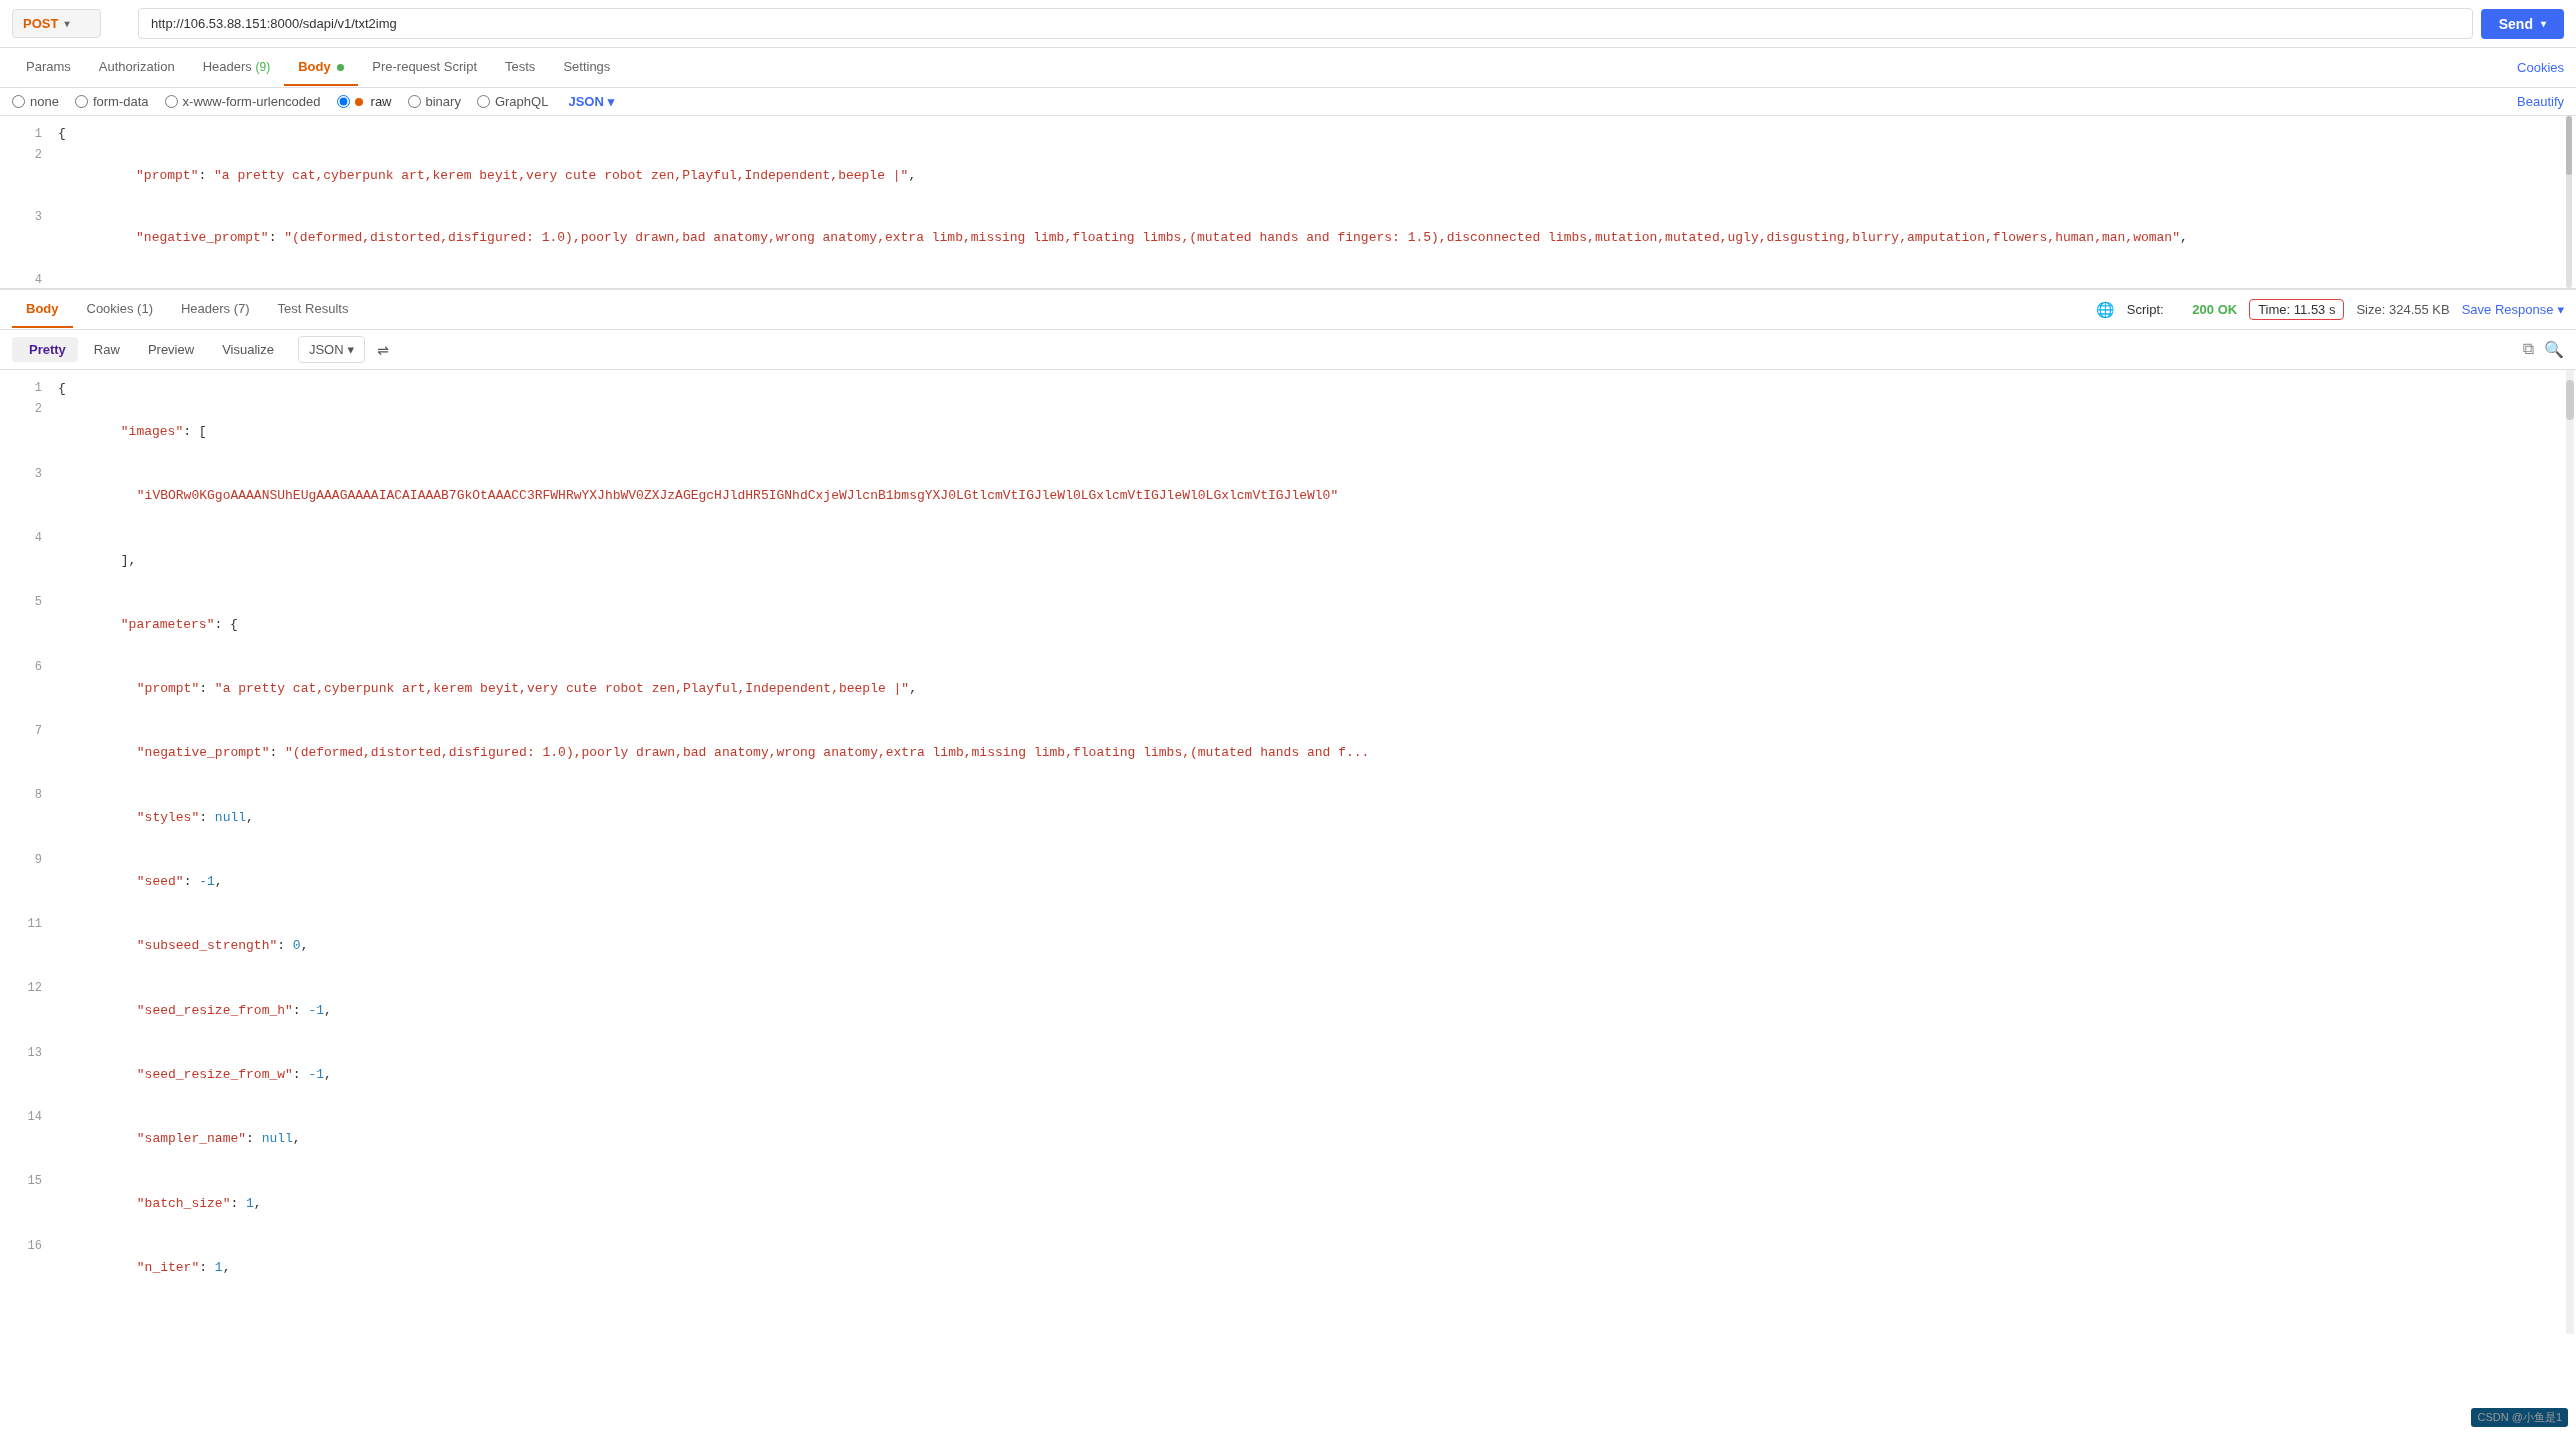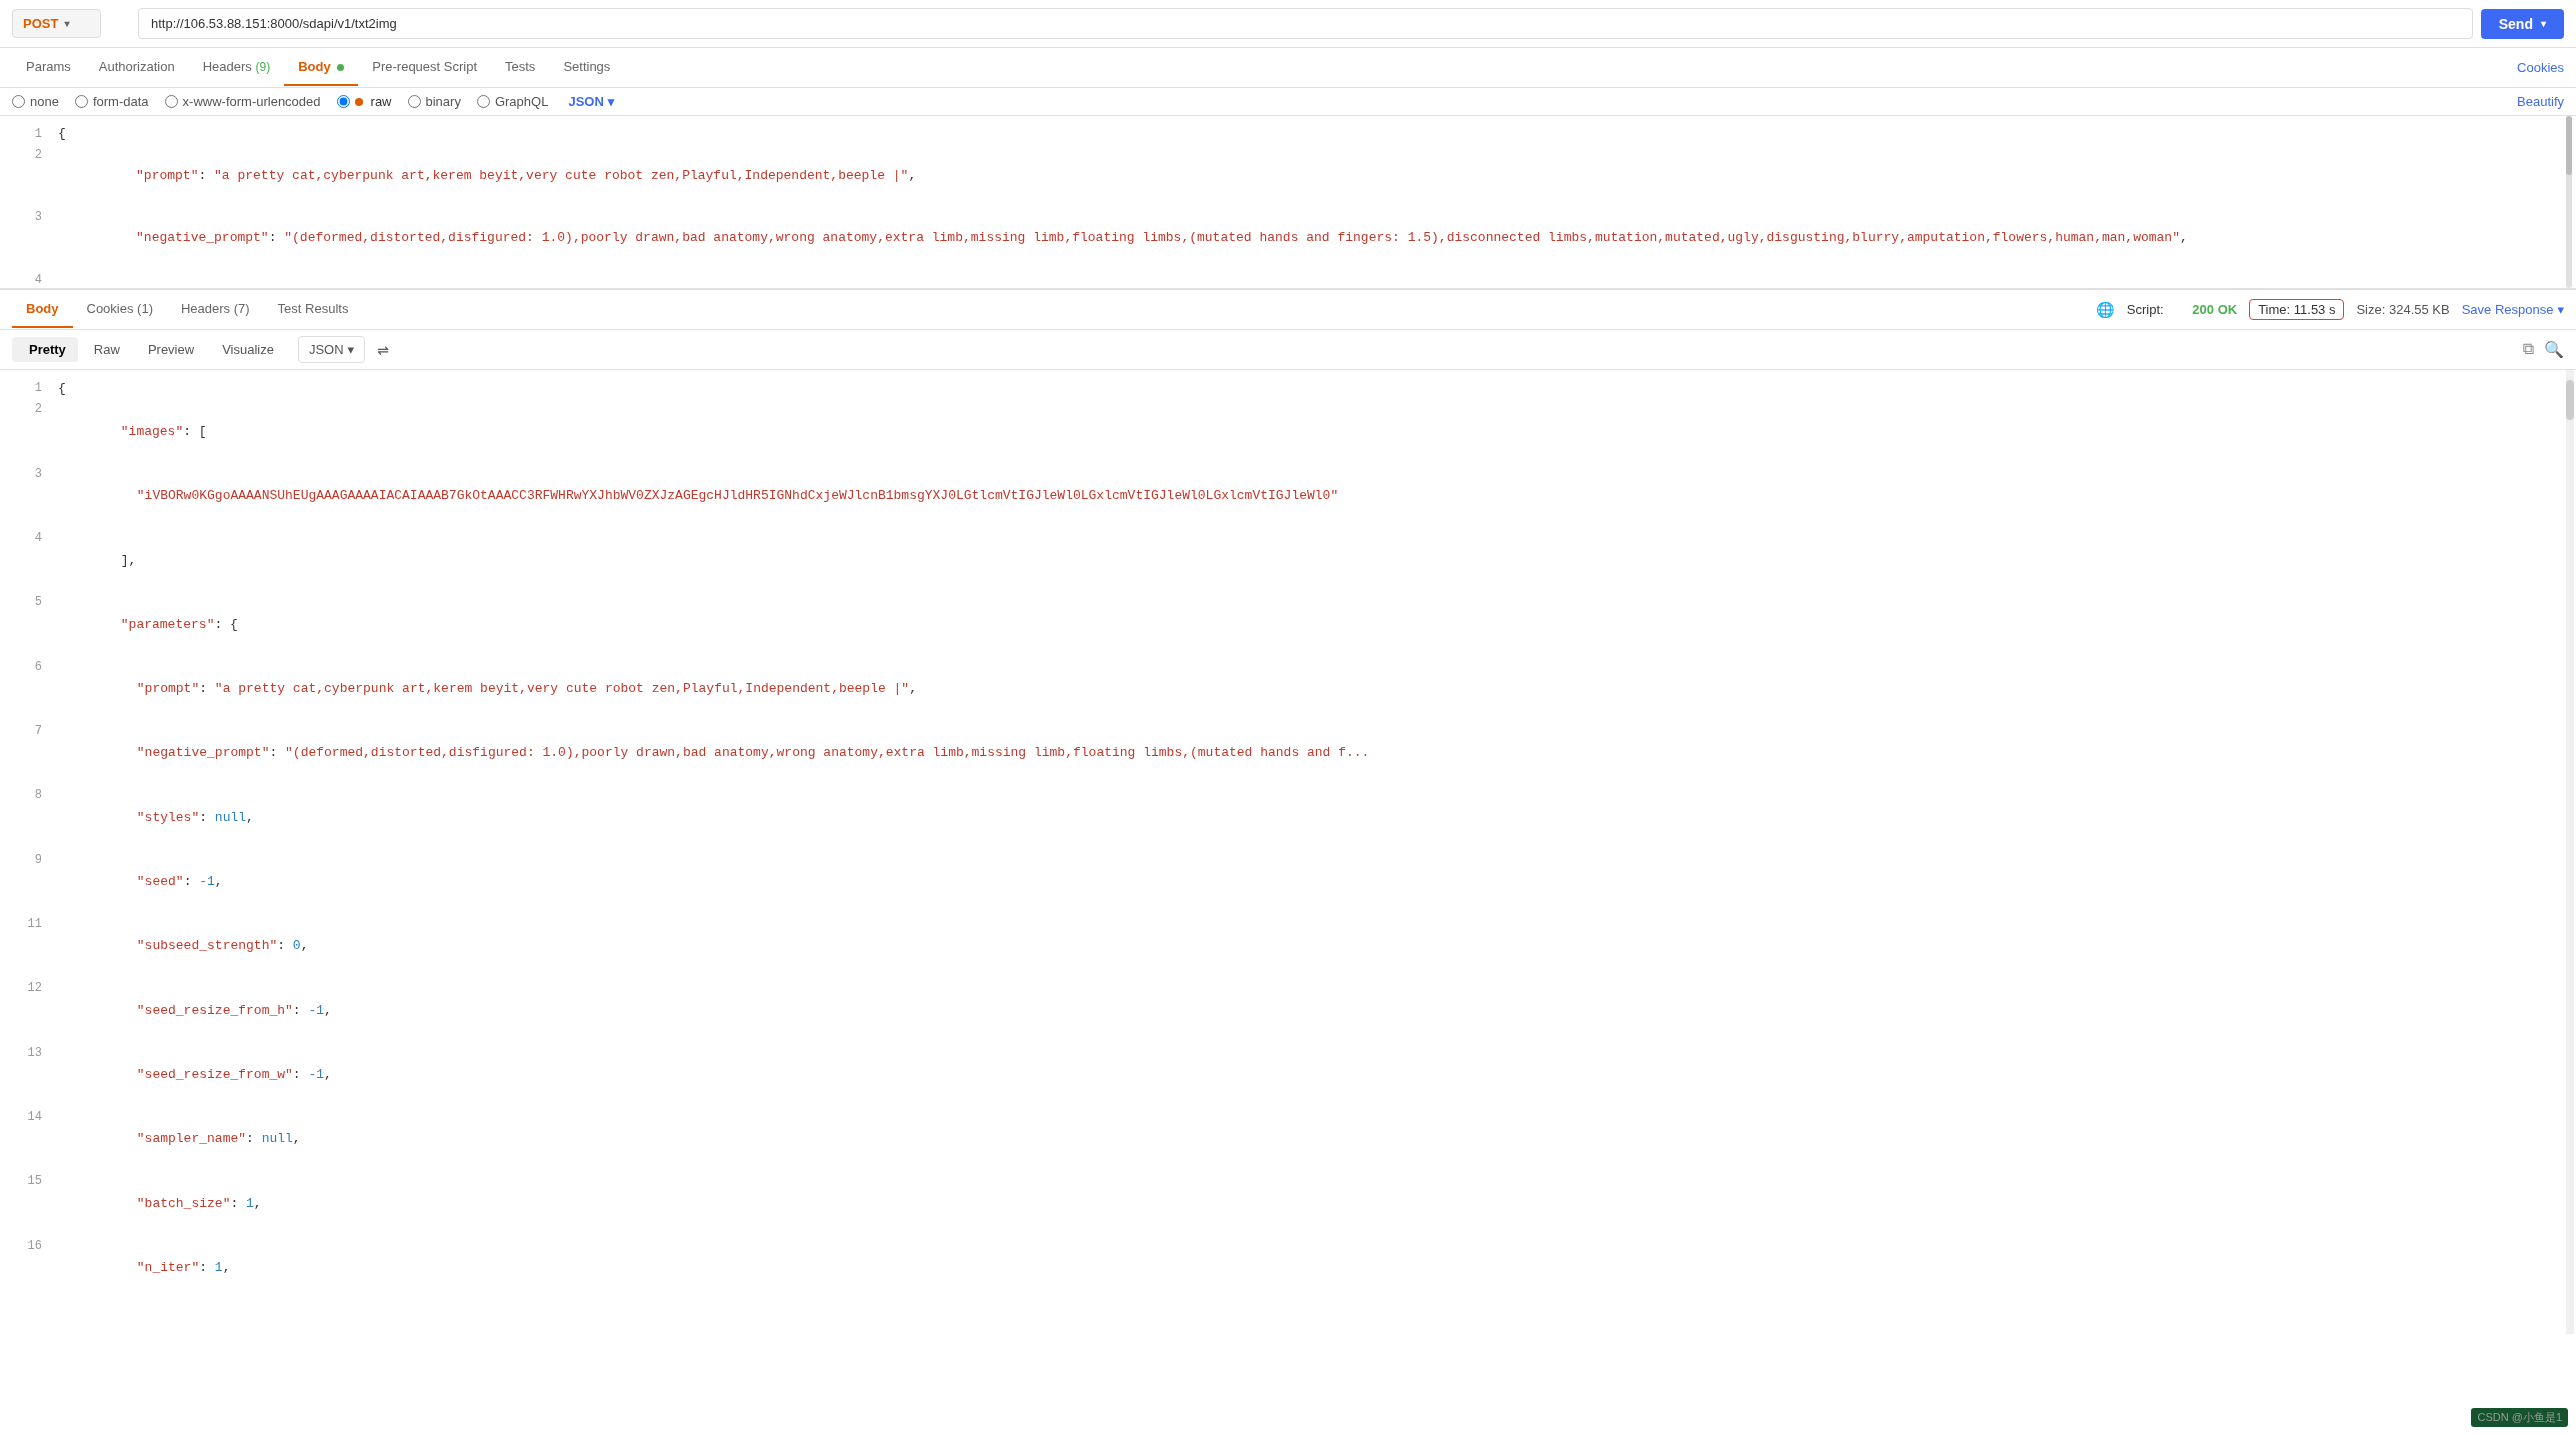--- a/index.html
+++ b/index.html
@@ -257,21 +257,21 @@
       padding: 5px 12px;
       border: none;
       background: transparent;
       font-size: 13px;
       color: #555;
       cursor: pointer;
       border-radius: 4px;
     }
     .fmt-btn.active {
       background: #f0f0f0;
-      color: #000000;
+      color: #4c1d95;
       font-weight: 600;
       padding-left: 17px;
     }
     .fmt-select {
       display: flex;
       align-items: center;
       gap: 4px;
       color: #555;
       font-size: 13px;
       cursor: pointer;
@@ -306,21 +306,21 @@
       position: relative;
     }
 
     
     .watermark {
       position: fixed;
       bottom: 8px;
       right: 8px;
       font-size: 11px;
       color: #999;
-      background: #14532d;
+      background: #0c4a6e;
       padding: 2px 6px;
       border-radius: 3px;
     }
 
     .scrollbar-area {
       position: absolute;
       right: 2px;
       top: 0;
       bottom: 0;
       width: 8px;

